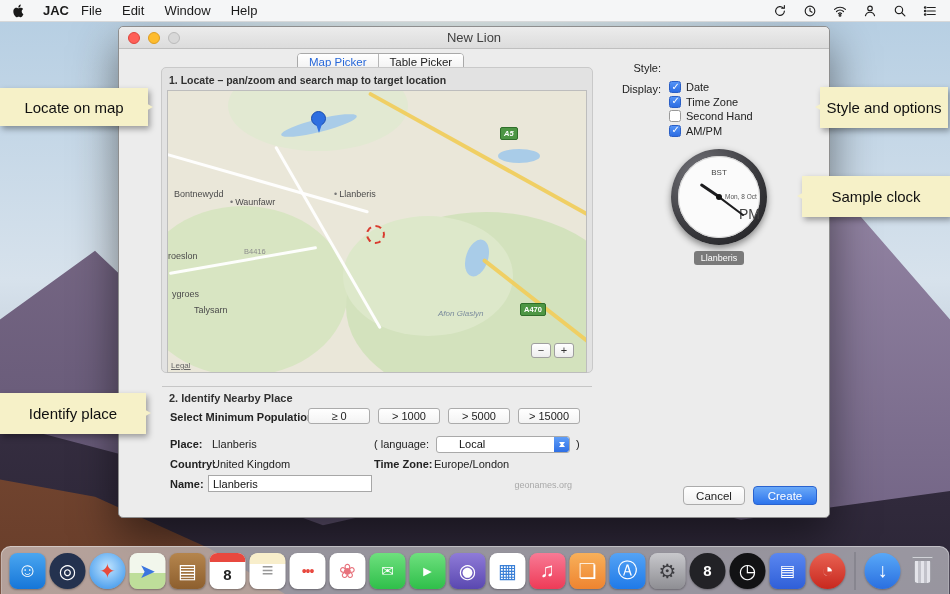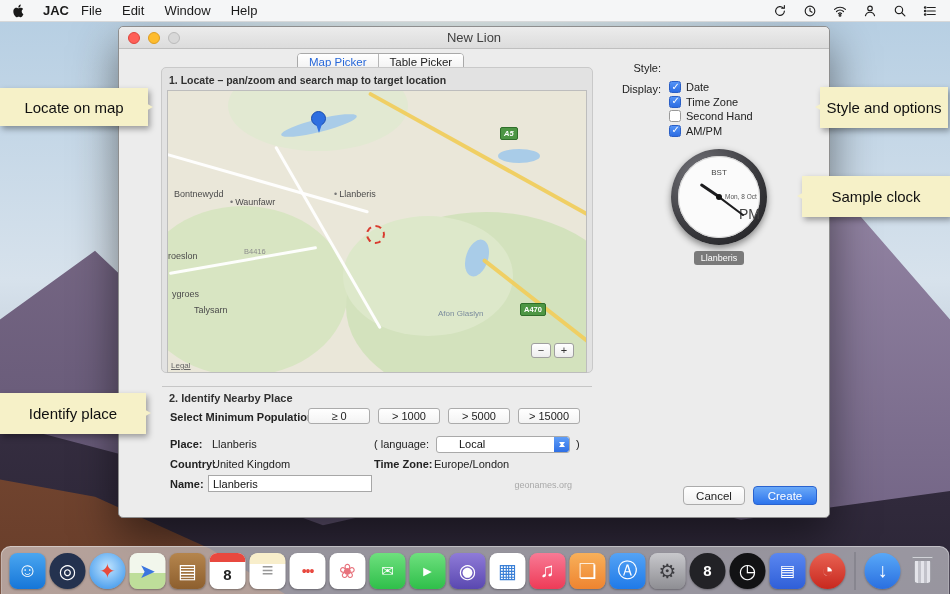--- a/index.html
+++ b/index.html
@@ -83,21 +83,21 @@
   .target { position:absolute; left:198px; top:134px; width:19px; height:19px; border:2px dashed #d93a2e;
             border-radius:50%; z-index:4; }
   .town { position:absolute; font-size:9px; color:#4c4c4c; white-space:nowrap; z-index:3;margin-top:48px; }
   .town.dot::before { content:"•"; margin-right:2px; color:#777; }
   .tn0 { left:6px;  top:50px; }
   .tn1 { left:62px; top:58px; }
   .tn2 { left:166px; top:50px; }
   .tn3 { left:0px;  top:112px; }
   .tn4 { left:4px;  top:150px; }
   .tn5 { left:26px; top:166px; }
-  .tn6 { left:270px; top:170px; color:#7b8c9d; font-size:8px; }
+  .tn6 { left:270px; top:170px; font-style:italic; color:#7b8c9d; font-size:8px; }
   .tn7 { left:352px; top:276px; }
   .rbadge { position:absolute; background:#4d9644; border:1px solid #2f6f2a; color:#fff; font-size:7.5px;
             font-weight:bold; padding:1px 3px; border-radius:2px; z-index:3; }
   .ra5 { left:332px; top:36px;font-style:italic; }
   .ra470 { left:352px; top:212px; }
   .rb4416 { position:absolute; left:76px; top:156px; font-size:7.5px; color:#8d8d8d; z-index:3; }
   .zoomctl { position:absolute; right:12px; bottom:14px; display:flex; gap:3px; z-index:5; }
   .zbtn { width:20px; height:15px; background:linear-gradient(#ffffff,#ededed); border:1px solid #9f9f9f;
           border-radius:3px; font-size:11px; line-height:13px; text-align:center; color:#333; }
   .legal { position:absolute; left:3px; bottom:2px; font-size:8px; color:#666; text-decoration:underline; z-index:5; }

